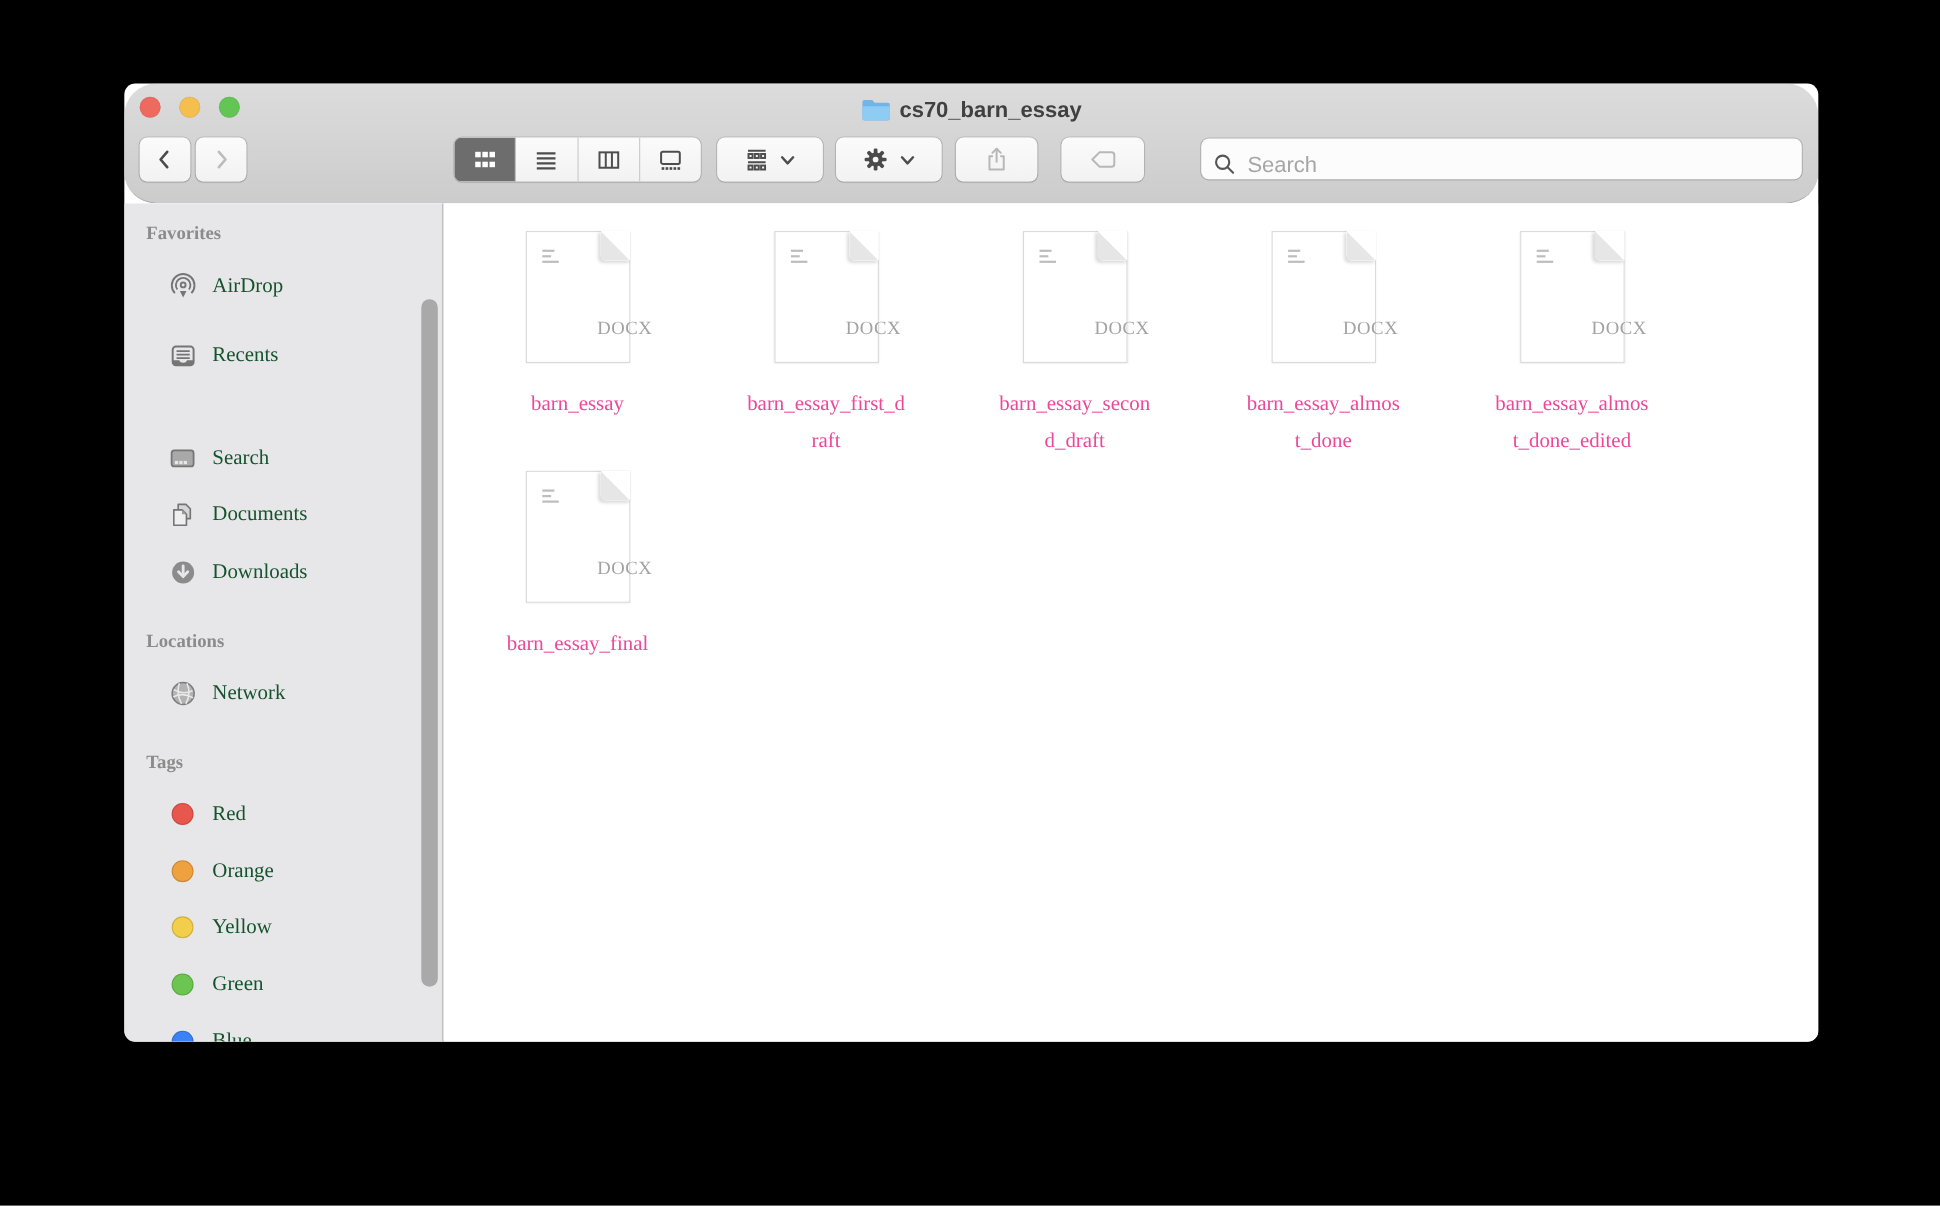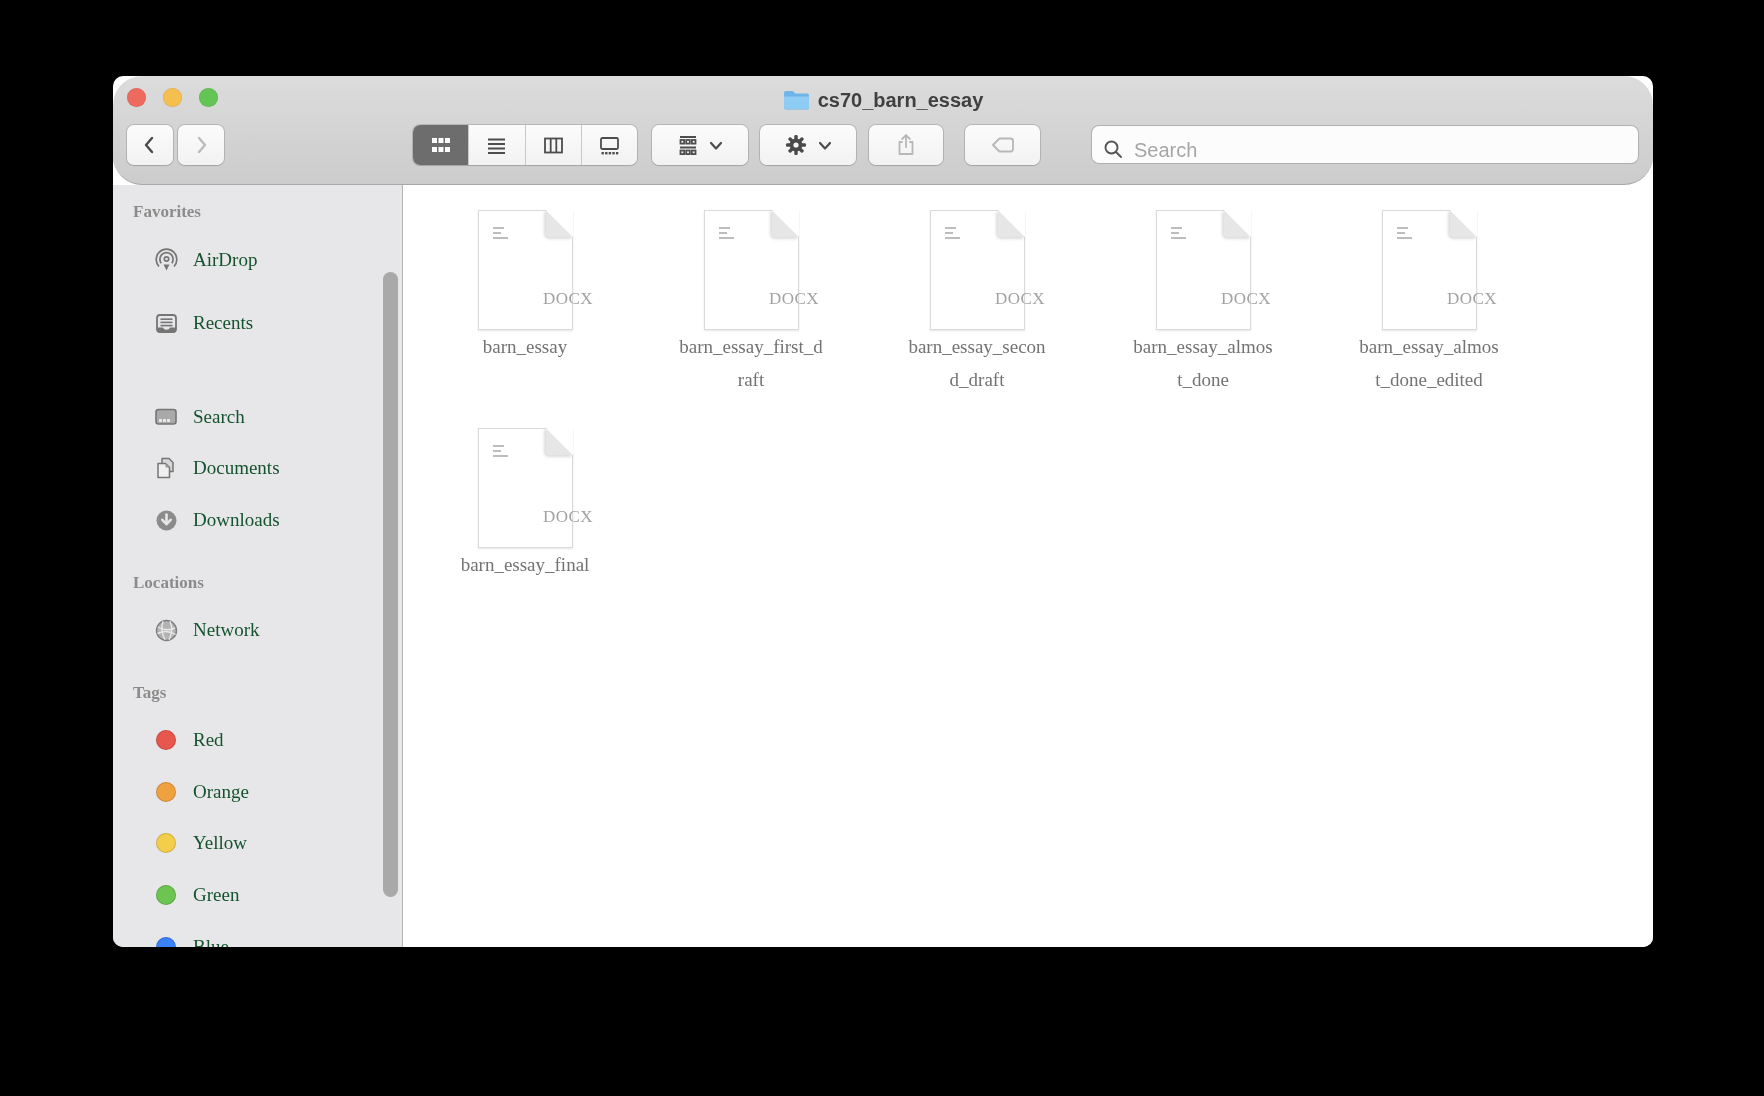--- a/index.html
+++ b/index.html
@@ -92,21 +92,21 @@
   .doclines{position:absolute;left:14px;top:16px;}
   .doclines i{display:block;height:2px;background:#bdbdbd;margin-bottom:3px;}
   .doclines i:nth-child(1){width:11px;}
   .doclines i:nth-child(2){width:8px;}
   .doclines i:nth-child(3){width:15px;}
   .doc-badge{
     position:absolute;bottom:20px;left:0;width:100%;text-align:center;
     font-size:17px;color:#a2a2a2;letter-spacing:.5px;margin-left:43px;
   }
   .tile-label{
-    font-size:19px;line-height:33px;color:#737373;
+    margin-top:21px;font-size:19px;line-height:33px;color:#ec4899;
     white-space:pre-line;word-break:break-all;
   }
 </style>
 </head>
 <body>
 
 <div class="window">
 
   <div class="header">
 

